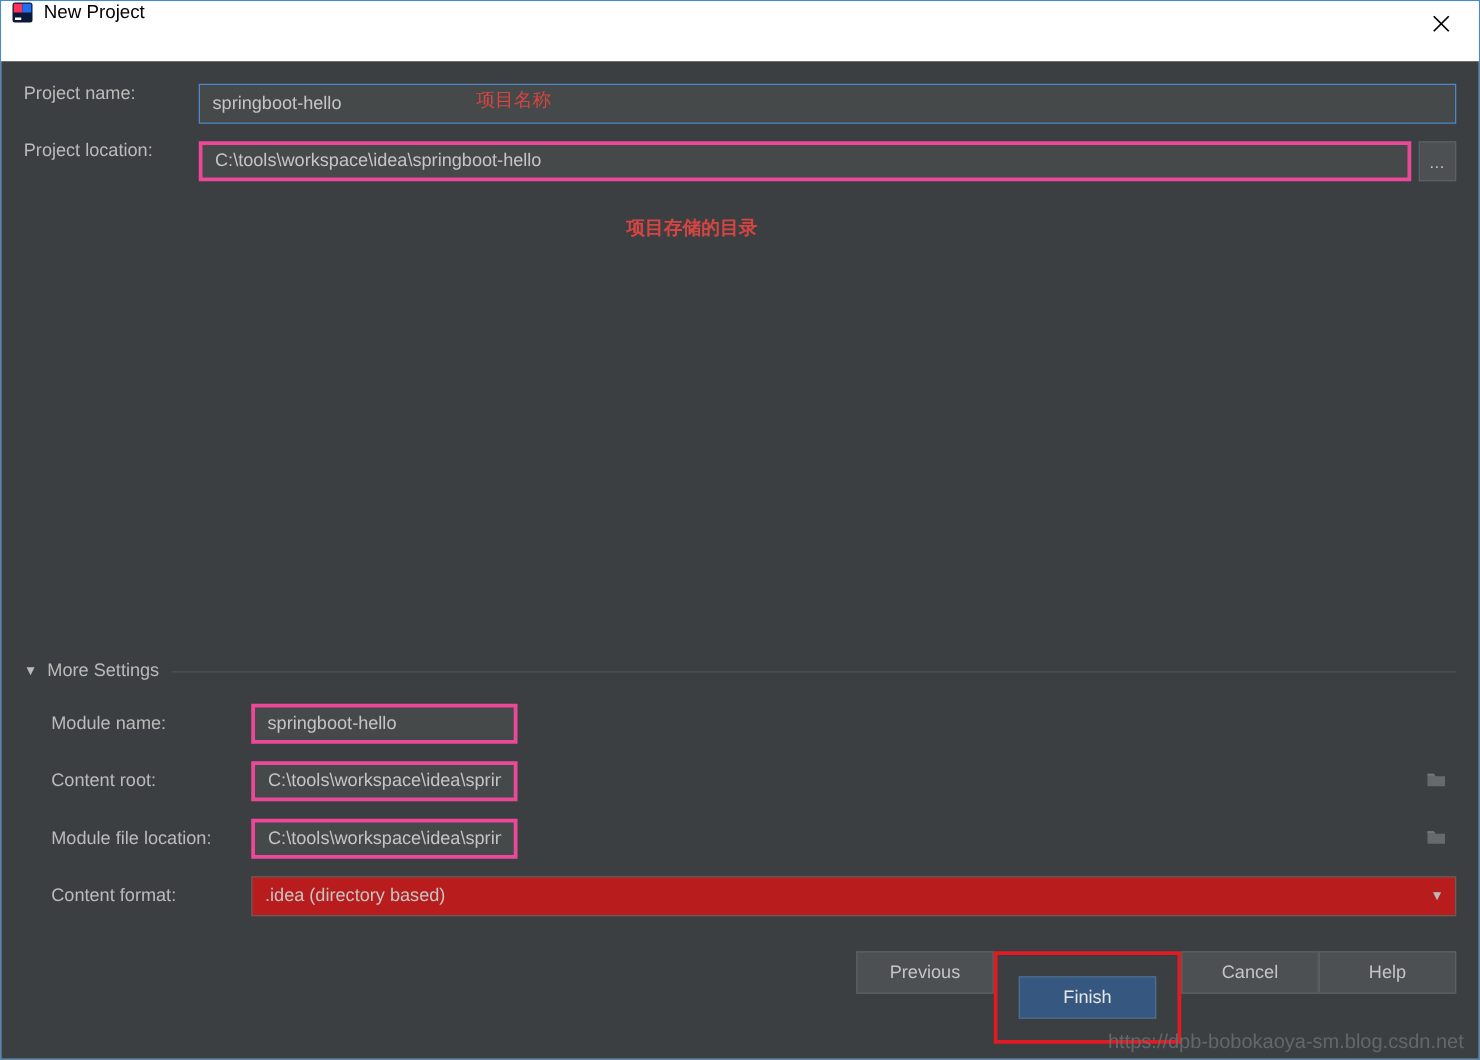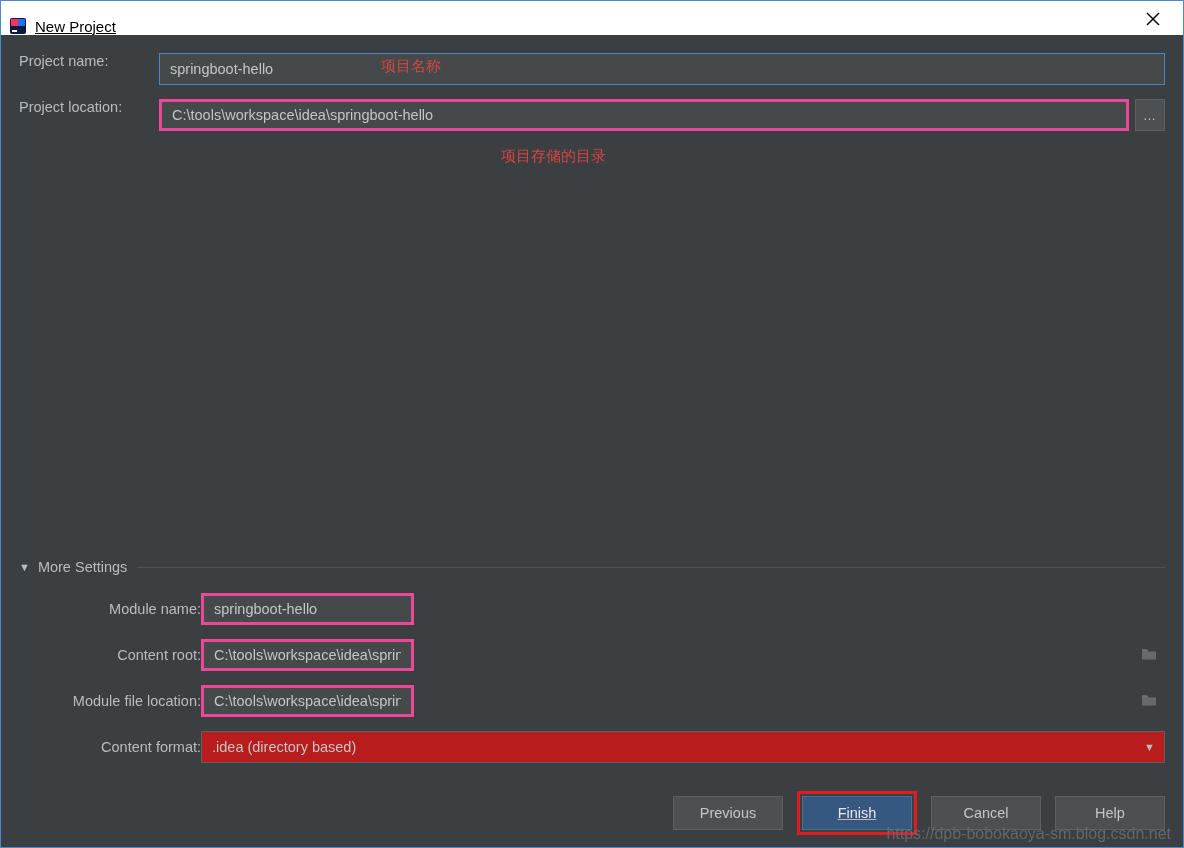--- a/index.html
+++ b/index.html
@@ -12,26 +12,25 @@
 }
 .window {
   width: 1184px;
   height: 848px;
   border: 1px solid #4a8bc4;
   display: flex;
   flex-direction: column;
 }
 .titlebar {
   background: #fff;
-  height: 34px;
-  display: flex;
-  align-items: flex-end;
+  height: 48px;
+  display: flex;
+  align-items: flex-start;
   padding: 0 8px;
   position: relative;
-  text-decoration: underline;
 }
 .app-icon {
   width: 18px;
   height: 18px;
   margin-right: 8px;
   position: relative;
 }
 .app-icon svg { width: 18px; height: 18px; }
 .titlebar-title {
   font-size: 15px;
@@ -128,21 +127,20 @@
 
 .settings-rows .srow {
   display: flex;
   align-items: center;
   margin-bottom: 14px;
   margin-left: 22px;
 }
 .settings-rows .srow .slabel {
   width: 160px;
   flex-shrink: 0;
-  text-align: right;
 }
 .settings-rows .input-wrap { flex: 1; position: relative; }
 
 .folder-icon {
   position: absolute;
   right: 8px;
   top: 50%;
   transform: translateY(-50%);
   opacity: 0.45;
   pointer-events: none;
@@ -167,45 +165,43 @@
   right: 10px;
   top: 50%;
   transform: translateY(-50%);
   color: #bbb;
   font-size: 11px;
 }
 
 .button-bar {
   display: flex;
   justify-content: flex-end;
-  gap: 14px;
+  gap: 0;
   margin-top: 14px;
-  align-items: center;
 }
 .btn {
   min-width: 110px;
   height: 34px;
   background: #4c5052;
   border: 1px solid #5e6060;
   color: #c5c5c5;
   font-size: 14.5px;
   cursor: pointer;
   display: flex;
   align-items: center;
   justify-content: center;
 }
 .btn.primary {
   background: #365880;
   border: 1px solid #4c708c;
   color: #e6e6e6;
 }
 .finish-wrap {
   border: 3px solid #e01b24;
-  padding: 2px;
-  text-decoration: underline;
+  padding: 17px;
 }
 .finish-wrap .btn { border: 1px solid #4c708c; }
 
 .watermark {
   position: absolute;
   right: 12px;
   bottom: 4px;
   font-size: 16px;
   color: #6b6f71;
   opacity: 0.85;
@@ -245,21 +241,21 @@
     </div>
 
     <div class="row">
       <div class="label">Project location:</div>
       <div class="input-wrap">
         <input class="text-input" value="C:\tools\workspace\idea\springboot-hello" style="">
         <div class="browse-btn">…</div>
       </div>
     </div>
 
-    <div class="annotation" style="left:500px; top:112px;">项目存储的目录</div>
+    <div class="annotation" style="left:500px; top:124px;font-weight:bold;">项目存储的目录</div>
 
     <div class="spacer"></div>
 
     <div class="more-settings-header">
       <span class="tri">▼</span>
       <span>More Settings</span>
       <div class="line"></div>
     </div>
 
     <div class="settings-rows">

